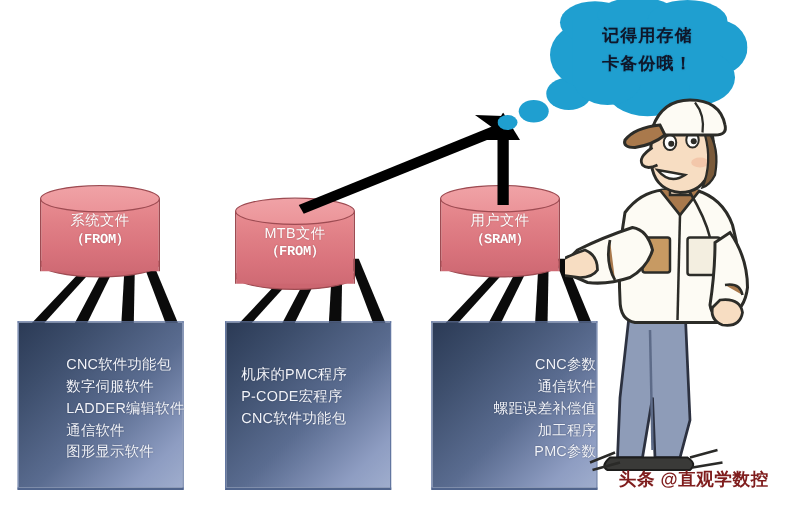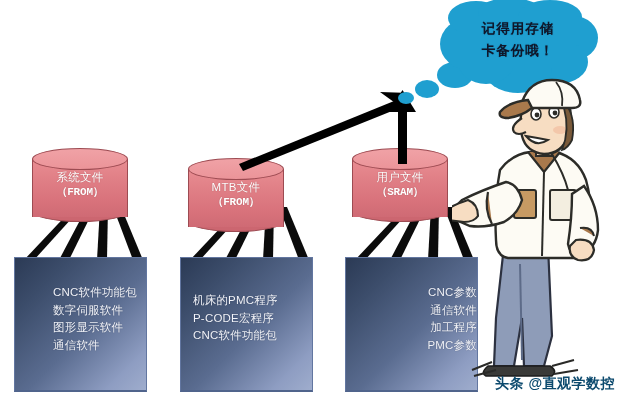--- a/index.html
+++ b/index.html
@@ -137,21 +137,21 @@
     top: 78px;
     width: 190px;
     height: 300px;
   }
 
   
   #watermark {
     position: absolute;
     left: 495px;
     top: 375px;
-    color: #0c4a6e;
+    color: #7f1d1d;
     font-size: 14px;
     letter-spacing: 0.5px;
     white-space: nowrap;
     font-weight: bold;
   }
 </style>
 </head>
 <body>
 
 <div id="stage">
@@ -173,33 +173,35 @@
   <svg class="legs" style="left:343px; top:205px; width:150px; height:60px;" viewBox="0 0 150 60">
     <polygon points="62,2 70,2 22,55 12,55" fill="#0b0b0b"></polygon>
     <polygon points="75,2 83,2 57,55 47,55" fill="#0b0b0b"></polygon>
     <polygon points="88,2 96,2 95,55 85,55" fill="#0b0b0b"></polygon>
     <polygon points="101,2 109,2 131,55 121,55" fill="#0b0b0b"></polygon>
   </svg>
 
   <div class="box" style="left:14px; top:257px;padding-left:38px;">
     <div class="line">CNC软件功能包</div>
     <div class="line">数字伺服软件</div>
+    <div class="line">LADDER编辑软件</div>
+    <div class="line">通信软件</div>
     <div class="line">图形显示软件</div>
-    <div class="line">通信软件</div>
   </div>
 
   <div class="box" style="left:180px; top:257px; padding-top:34px;">
     <div class="line">机床的PMC程序</div>
     <div class="line">P-CODE宏程序</div>
     <div class="line">CNC软件功能包</div>
   </div>
 
   <div class="box" style="left:345px; top:257px;text-align:right;">
     <div class="line">CNC参数</div>
     <div class="line">通信软件</div>
+    <div class="line">螺距误差补偿值</div>
     <div class="line">加工程序</div>
     <div class="line">PMC参数</div>
   </div>
 
   <div class="cyl" style="left:32px; top:148px;">
     <div class="bottom"></div>
     <div class="body"></div>
     <div class="top"></div>
     <div class="caption">
       <div>系统文件</div>

